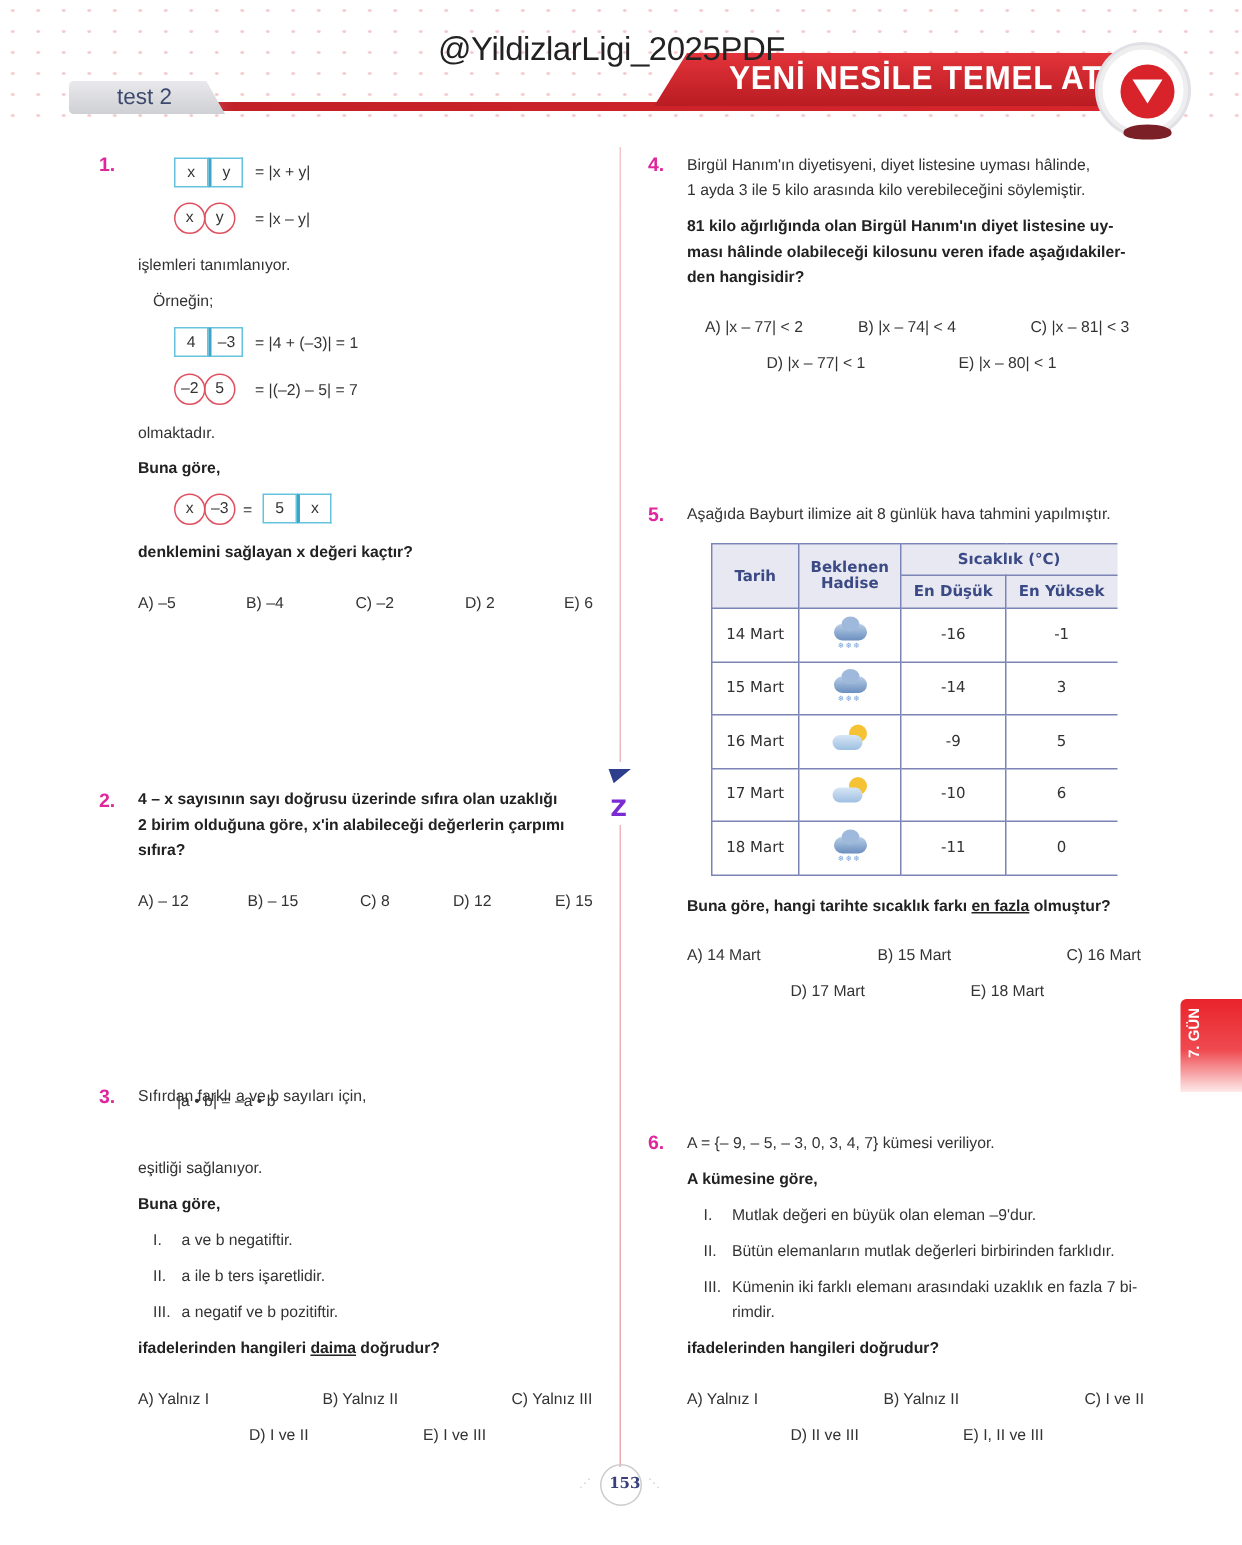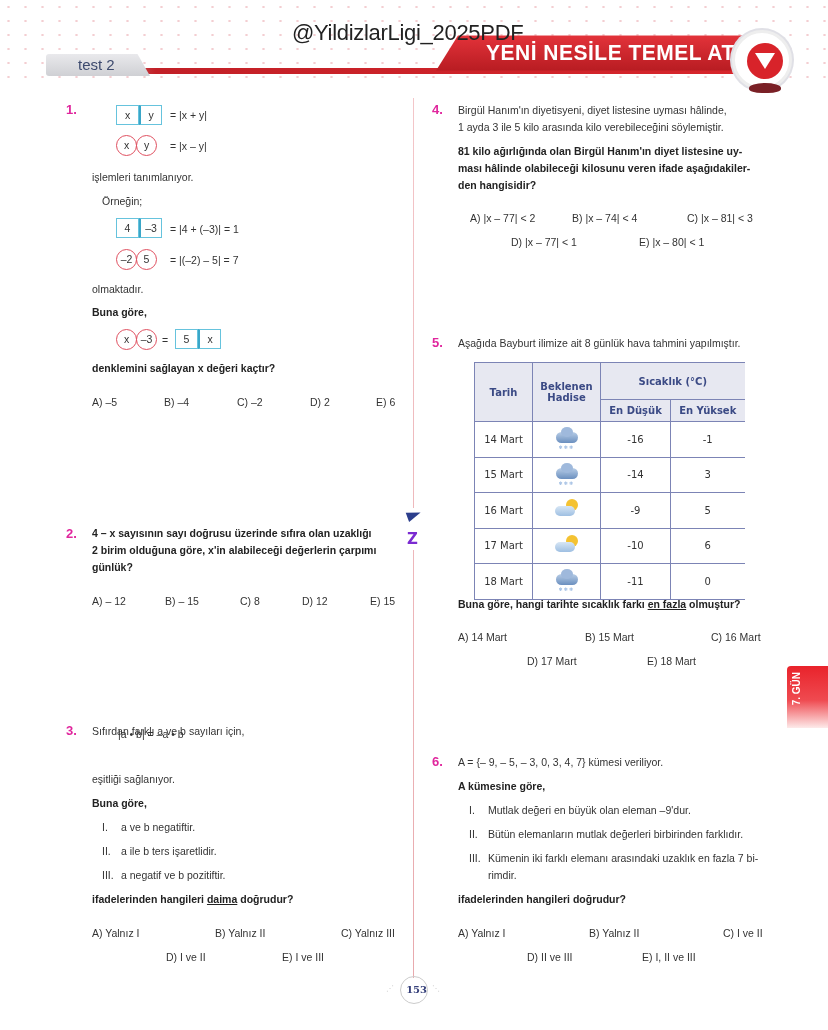--- a/index.html
+++ b/index.html
@@ -124,21 +124,21 @@
 <div class="txt bold" style="left:92px;top:362px">denklemini sağlayan x değeri kaçtır?</div>
 <div class="opt" style="left:92px;top:396px">A) –5</div>
 <div class="opt" style="left:164px;top:396px">B) –4</div>
 <div class="opt" style="left:237px;top:396px">C) –2</div>
 <div class="opt" style="left:310px;top:396px">D) 2</div>
 <div class="opt" style="left:376px;top:396px">E) 6</div>
 
 <div class="qnum" style="left:66px;top:526px">2.</div>
 <div class="txt bold" style="left:92px;top:527px">4 – x   sayısının sayı doğrusu üzerinde sıfıra olan uzaklığı</div>
 <div class="txt bold" style="left:92px;top:544px">2 birim olduğuna göre, x'in alabileceği değerlerin çarpımı</div>
-<div class="txt bold" style="left:92px;top:561px">günlük?</div>
+<div class="txt bold" style="left:92px;top:561px">sıfıra?</div>
 <div class="opt" style="left:92px;top:595px">A) – 12</div>
 <div class="opt" style="left:165px;top:595px">B) – 15</div>
 <div class="opt" style="left:240px;top:595px">C) 8</div>
 <div class="opt" style="left:302px;top:595px">D) 12</div>
 <div class="opt" style="left:370px;top:595px">E) 15</div>
 
 <div class="qnum" style="left:66px;top:723px">3.</div>
 <div class="txt" style="left:92px;top:725px">Sıfırdan farklı  a ve b  sayıları için,</div>
 <div class="txt" style="left:118px;top:728px">|a • b| = –a • b</div>
 <div class="txt" style="left:92px;top:773px">eşitliği sağlanıyor.</div>
@@ -169,21 +169,21 @@
 <div class="opt" style="left:639px;top:236px">E) |x – 80| &lt; 1</div>
 
 <div class="qnum" style="left:432px;top:335px">5.</div>
 <div class="txt" style="left:458px;top:337px">Aşağıda Bayburt ilimize ait 8 günlük hava tahmini yapılmıştır.</div>
 
 <table class="weather">
   <tbody>
       <tr>
     <th rowspan="2" style="width:58px;height:43px">Tarih</th>
     <th rowspan="2" style="width:68px"><span>Beklenen</span><br><span>Hadise</span></th>
-    <th colspan="2" style="height:37px">Sıcaklık (°C)</th>
+    <th colspan="2" style="height:21px">Sıcaklık (°C)</th>
   </tr>
   <tr>
     <th style="width:70px;height:22px">En Düşük</th>
     <th style="width:74px">En Yüksek</th>
   </tr>
   <tr>
     <td>14 Mart</td>
     <td><span class="wicon"><span class="cloud"></span><span class="snowflakes">❄❄❄</span></span></td>
     <td>-16</td>
     <td>-1</td>

